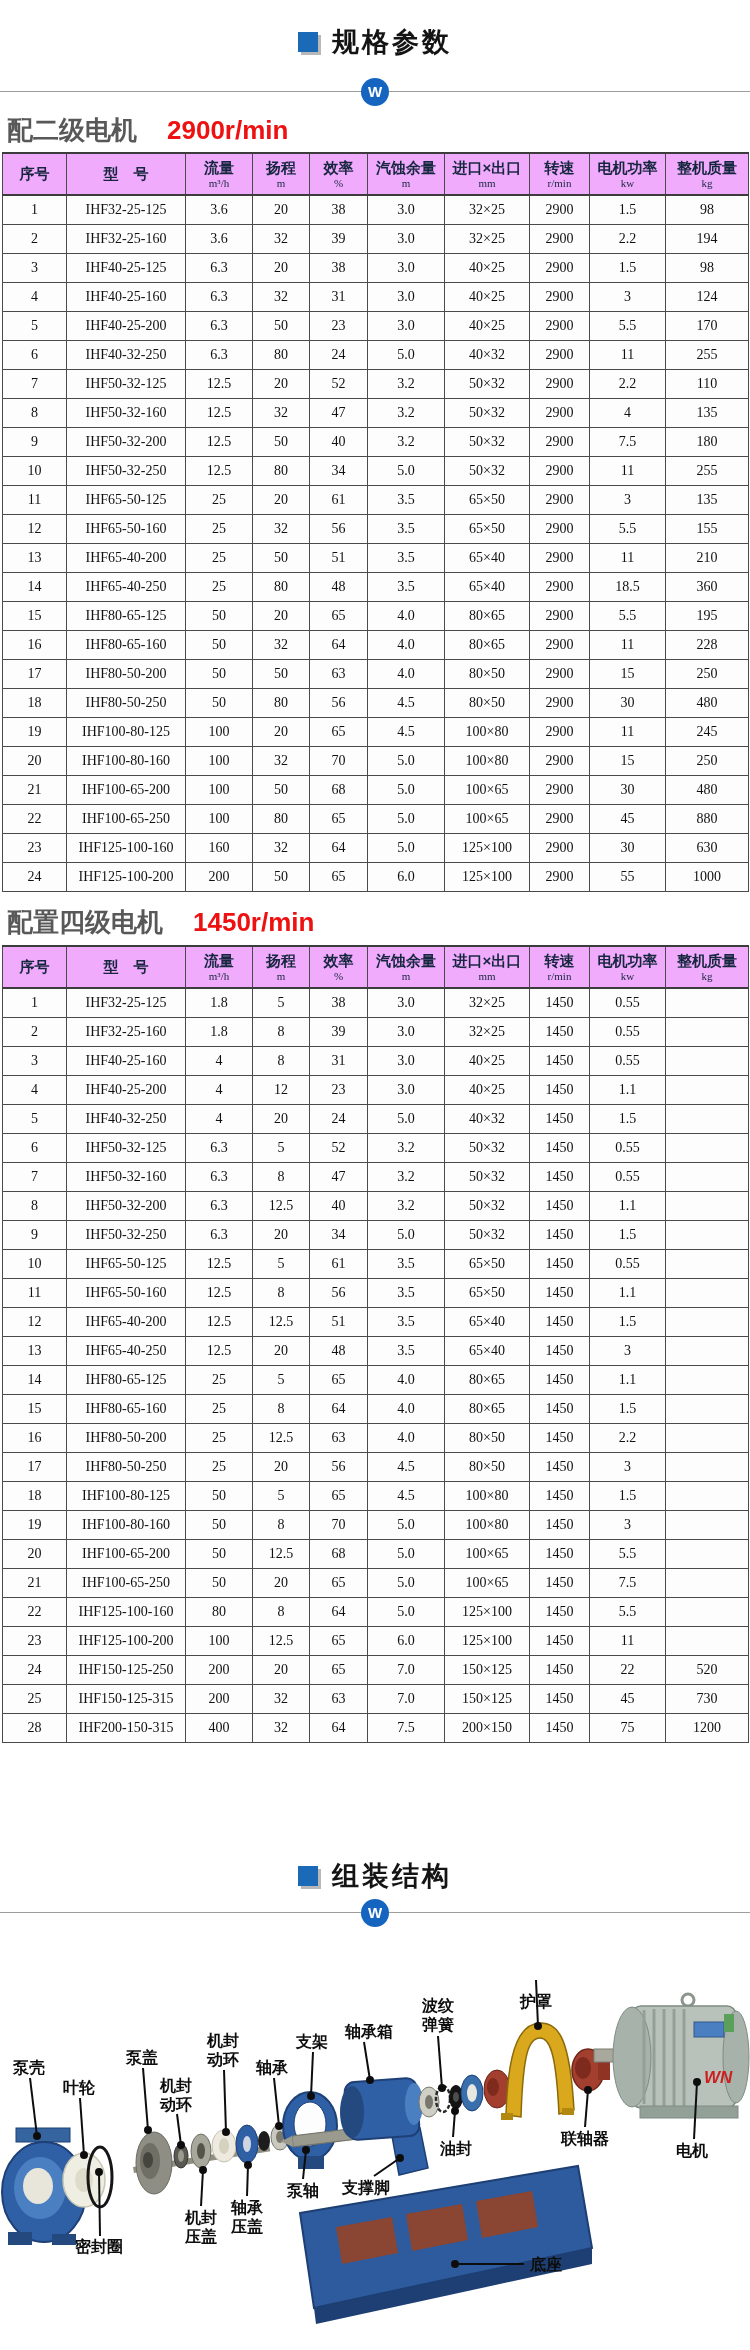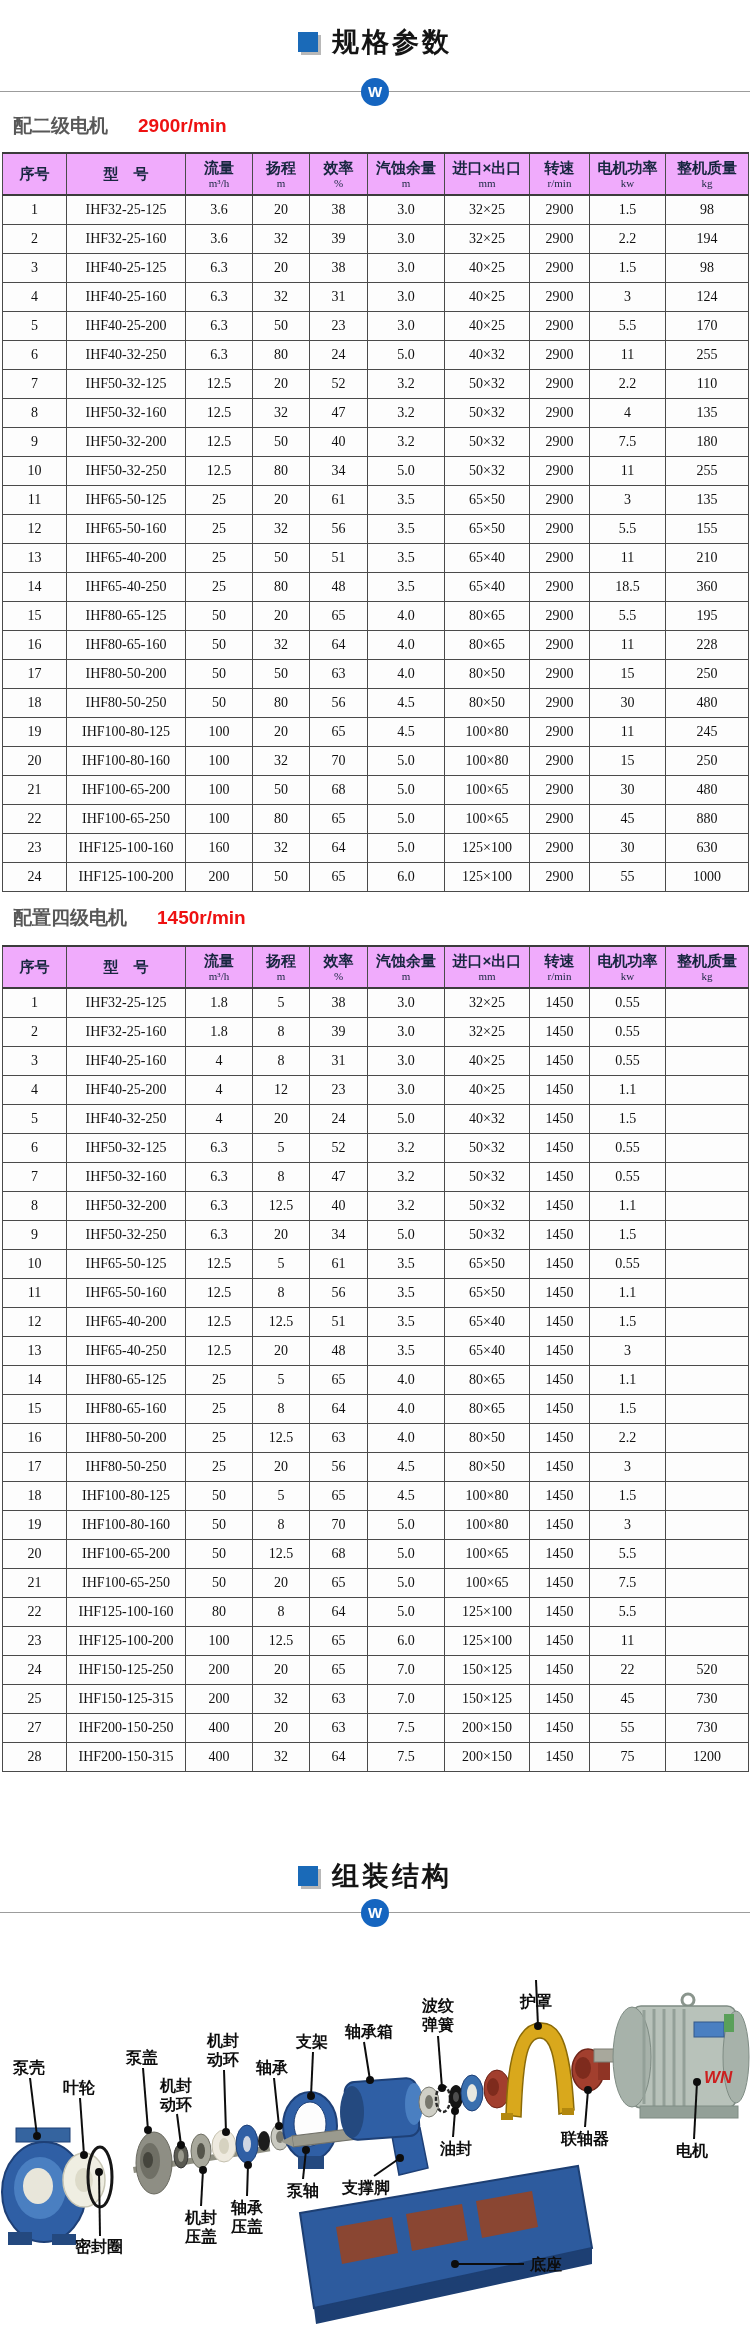--- a/index.html
+++ b/index.html
@@ -11,21 +11,21 @@
   .sec-header{position:absolute;left:0;width:750px;text-align:center;
     font-size:27px;font-weight:bold;color:#141414;letter-spacing:3px;}
   .sec-header .sq{display:inline-block;width:20px;height:20px;background:#1a6ab8;
     box-shadow:3px 3px 0 #b8b8b8;margin-right:14px;vertical-align:-1px;}
   
   .divider{position:absolute;left:0;width:750px;height:28px;}
   .divider .line{position:absolute;top:13px;left:0;width:750px;height:1px;background:#9c9c9c;}
   .divider .wc{position:absolute;left:361px;top:0;width:28px;height:28px;border-radius:50%;
     background:#1565c0;color:#fff;font-weight:bold;font-size:15px;text-align:center;line-height:28px;}
   
-  .t-title{position:absolute;left:13px;font-size:19px;color:#585858;font-weight:700;}
+  .t-title{position:absolute;left:7px;font-size:26px;color:#585858;font-weight:700;}
   .t-title .speed{color:#ee1111;margin-left:30px;}
   
   .spec-table{position:absolute;left:2px;width:746px;}
   table{border-collapse:collapse;table-layout:fixed;width:746px;background:#fdfdfd;border:1px solid #3c3c3c;}
   th,td{border:1px solid #4a4a4a;text-align:center;vertical-align:middle;padding:0;overflow:hidden;}
   thead th{background:#f0abfc;height:40px;color:#17263f;border-top:2px solid #3c3c3c;border-bottom:2px solid #3c3c3c;}
   .hl{font-size:15px;font-weight:bold;line-height:18px;}
   .hu{font-size:11px;font-family:"Liberation Serif",serif;font-weight:normal;line-height:13px;}
   td{height:28px;font-family:"Liberation Serif",serif;font-size:14px;color:#101010;}
   
@@ -750,32 +750,20 @@
         <tr>
           <td>25</td>
           <td>IHF150-125-315</td>
           <td>200</td>
           <td>32</td>
           <td>63</td>
           <td>7.0</td>
           <td>150×125</td>
           <td>1450</td>
           <td>45</td>
-          <td>730</td>
-        </tr>
-        <tr>
-          <td>27</td>
-          <td>IHF200-150-250</td>
-          <td>400</td>
-          <td>20</td>
-          <td>63</td>
-          <td>7.5</td>
-          <td>200×150</td>
-          <td>1450</td>
-          <td>55</td>
           <td>730</td>
         </tr>
         <tr>
           <td>28</td>
           <td>IHF200-150-315</td>
           <td>400</td>
           <td>32</td>
           <td>64</td>
           <td>7.5</td>
           <td>200×150</td>

